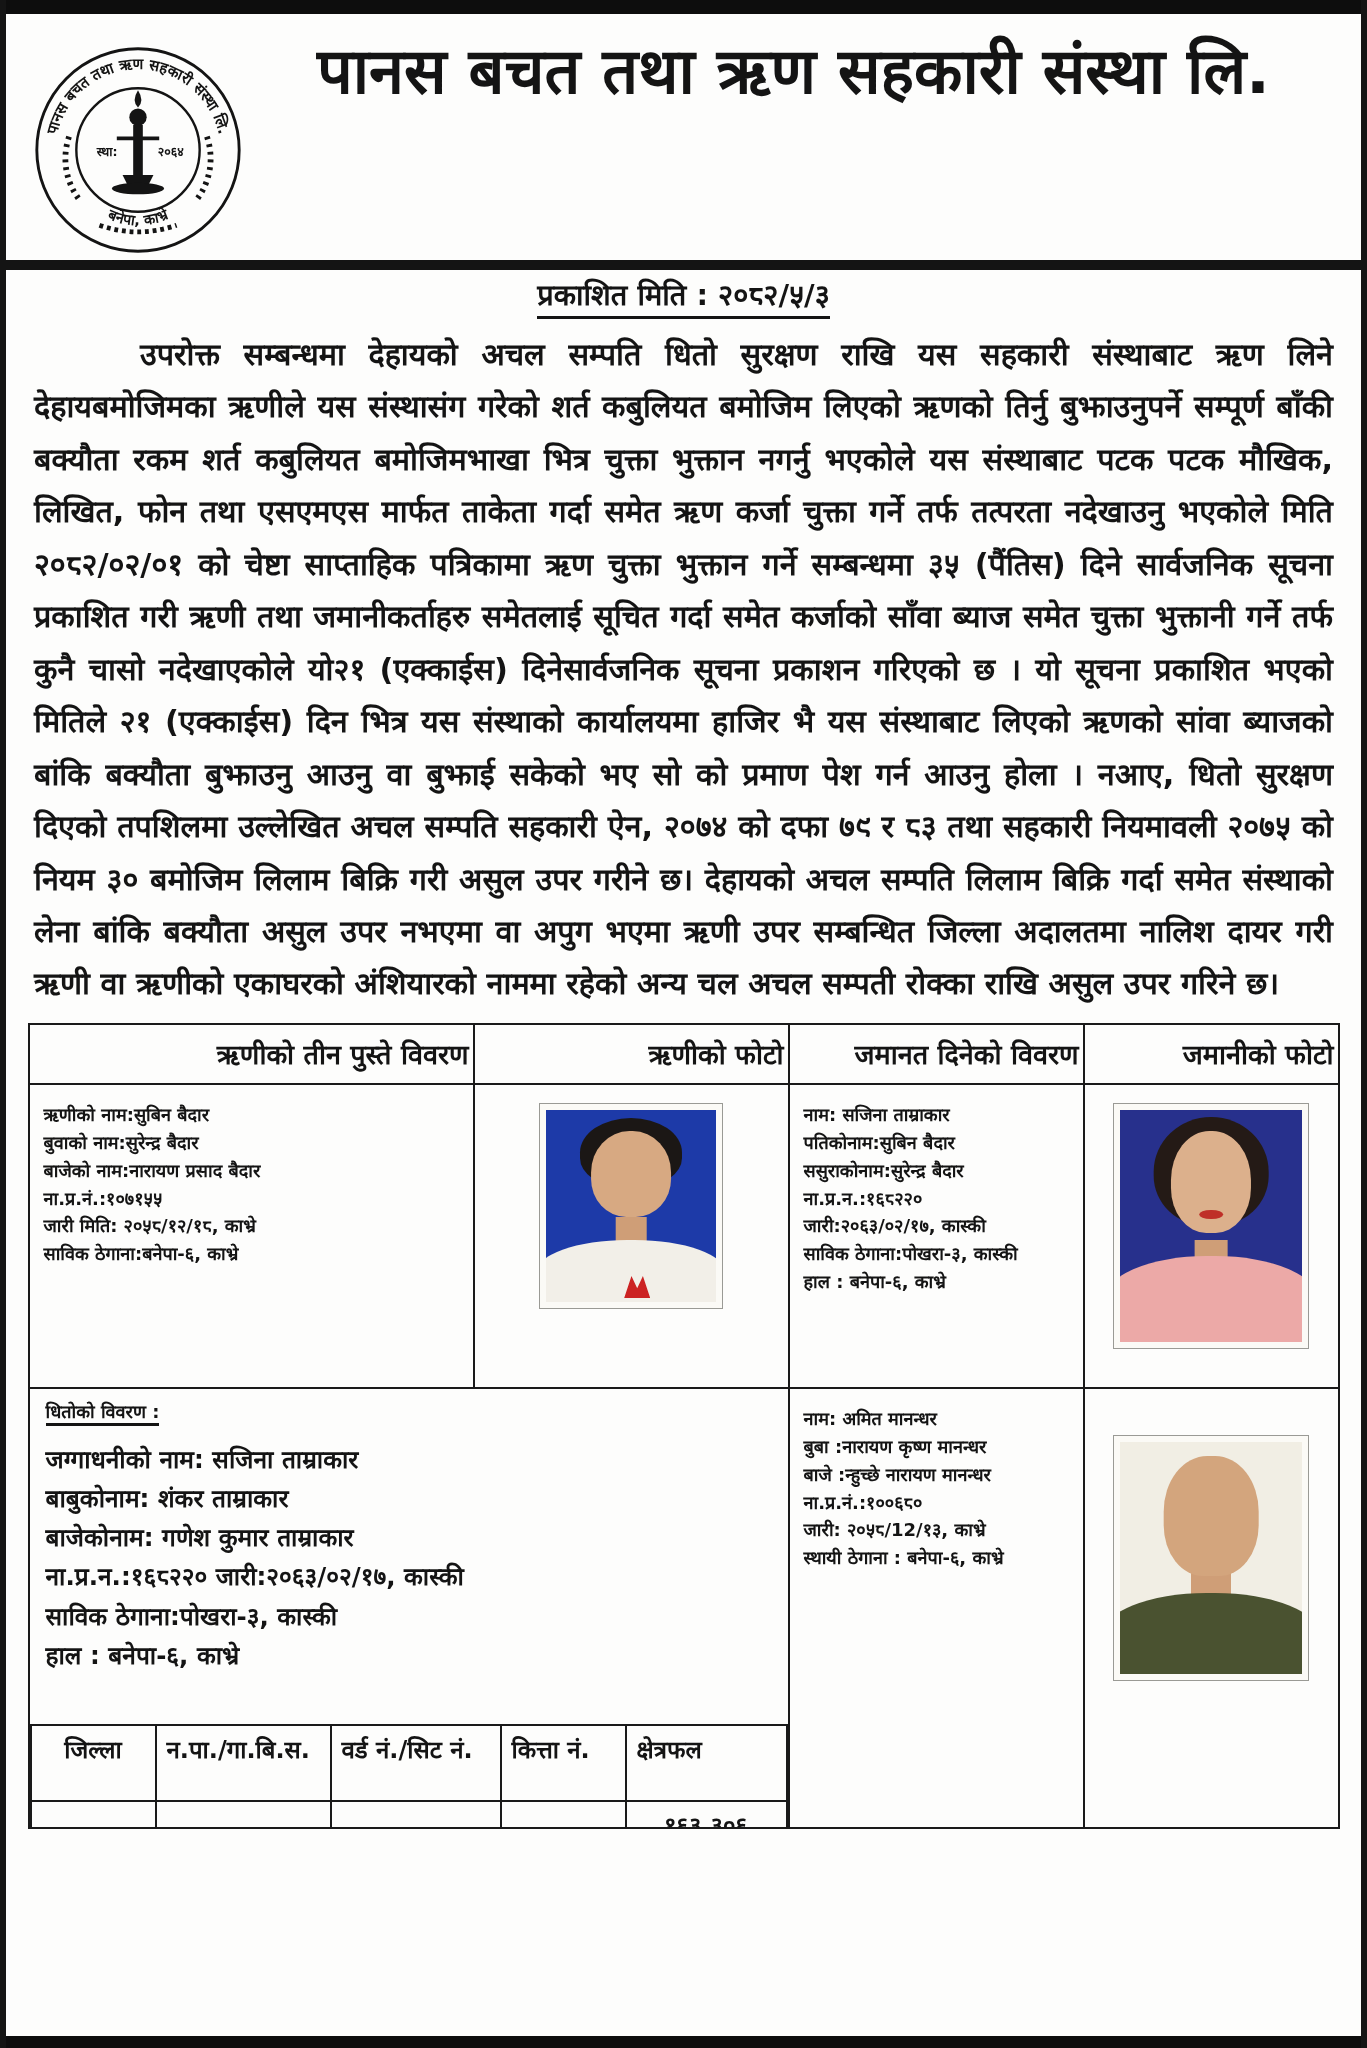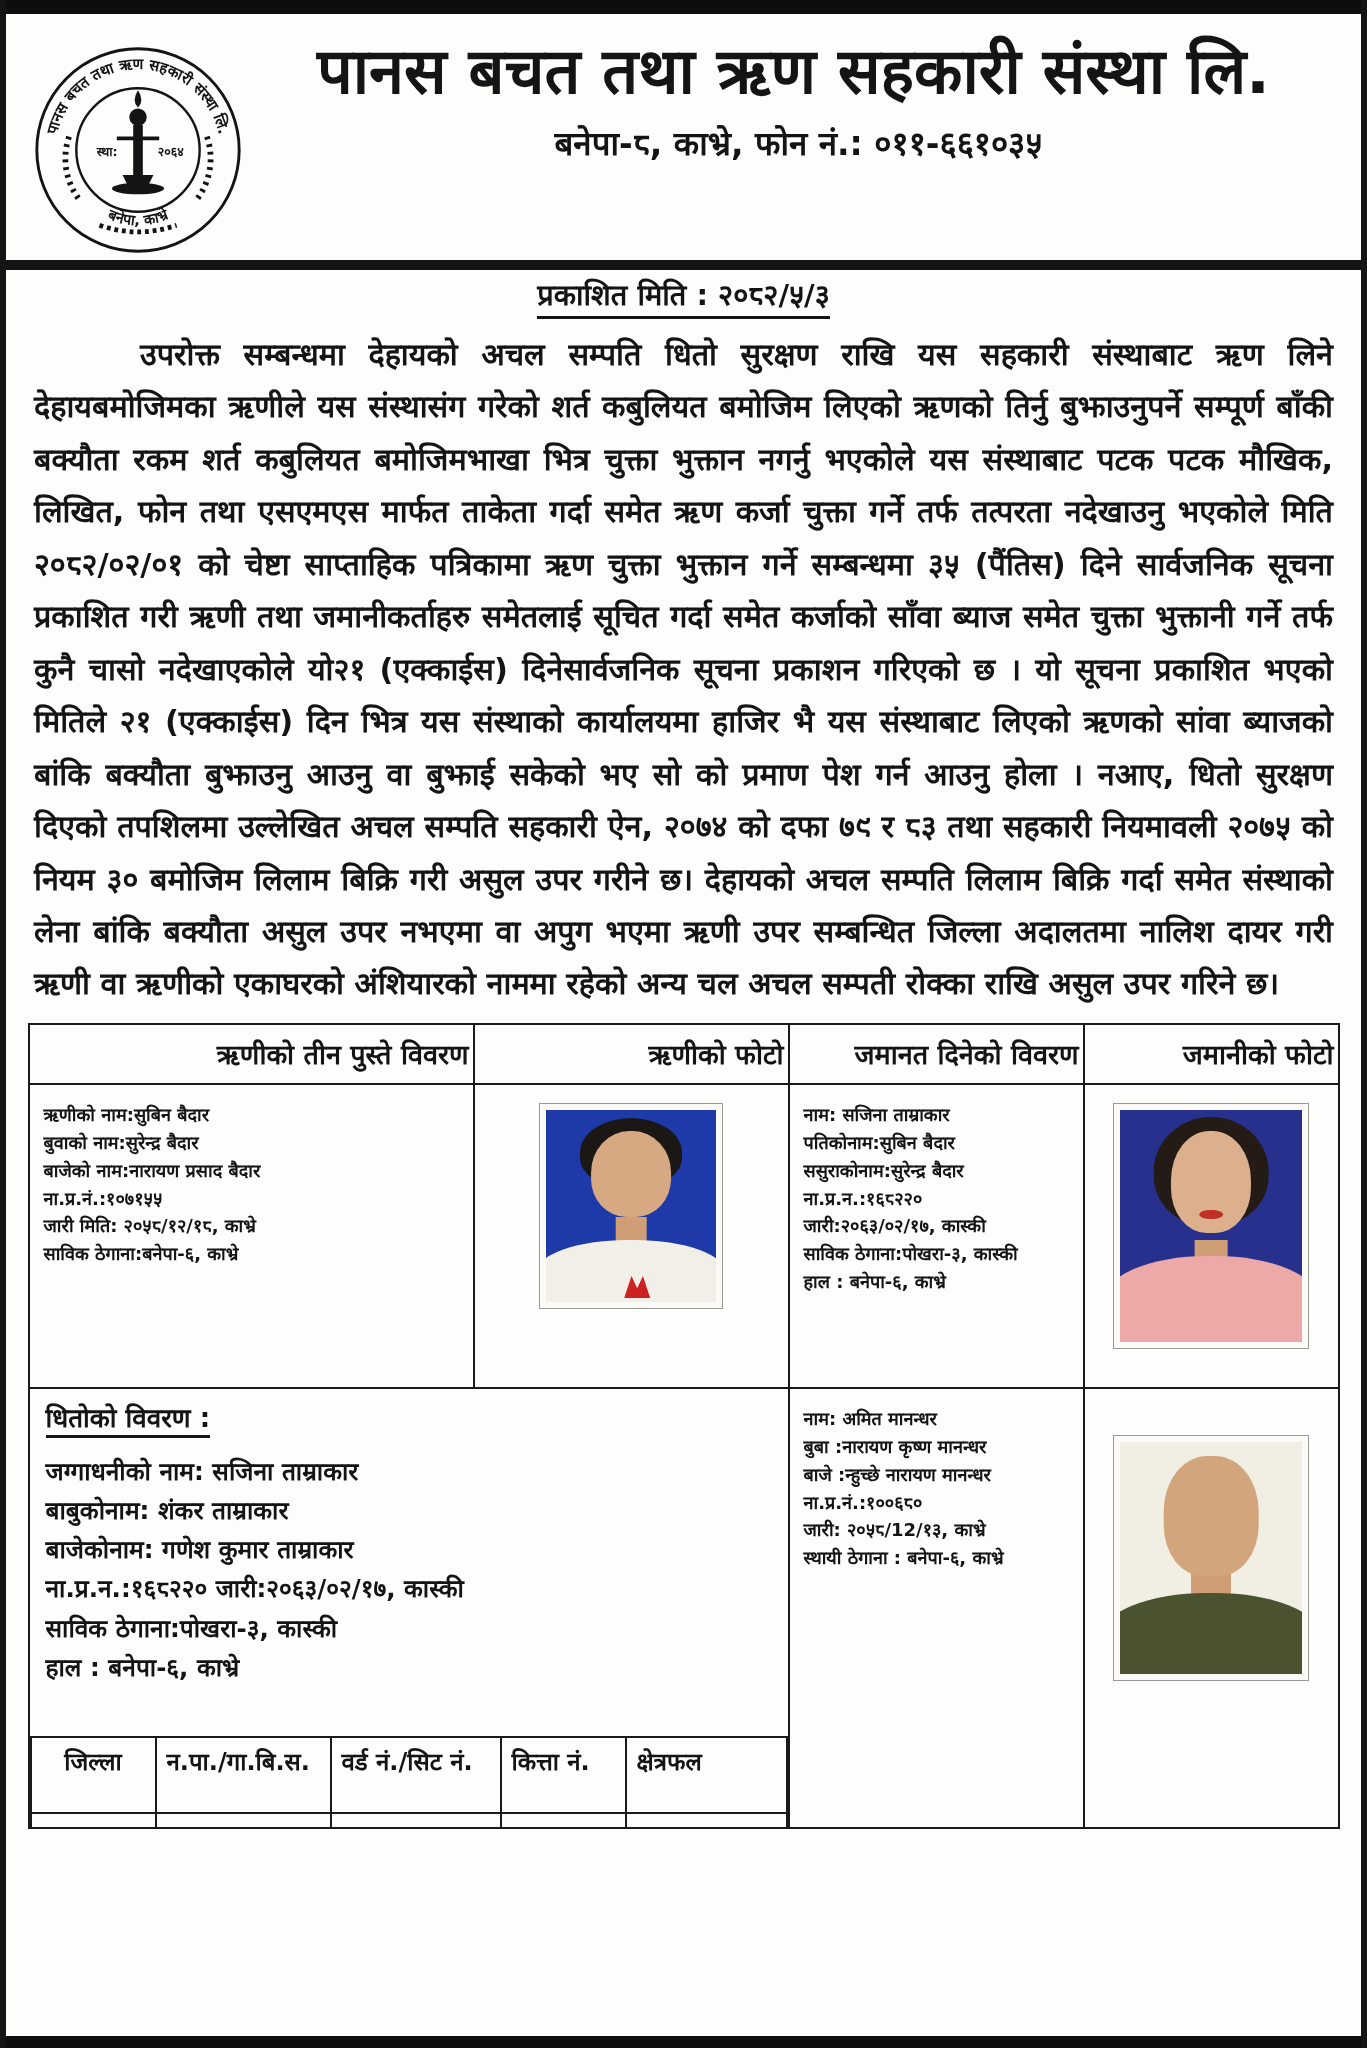--- a/index.html
+++ b/index.html
@@ -37,21 +37,21 @@
   .main-table{table-layout:fixed;width:1310px;margin:12px auto 0;}
   .main-table th,.main-table td{border:2px solid #1a1a1a;vertical-align:top;overflow:hidden;}
   .main-table th{font-size:27px;font-weight:800;text-align:right;height:50px;vertical-align:middle;padding:4px;}
   .details{font-size:18px;font-weight:700;line-height:1.55;padding:16px 14px;}
   .details div{white-space:nowrap;}
   .row-borrower td{height:270px;}
   .row-mortgage td{height:406px;}
 
   .cell-fill{display:flex;flex-direction:column;justify-content:space-between;height:406px;}
   .mortgage-pad{padding:10px 16px;}
-  .mortgage-title{display:inline-block;font-size:26px;font-weight:800;border-bottom:3px solid #141414;margin-bottom:14px;}
+  .mortgage-title{display:inline-block;font-size:18px;font-weight:800;border-bottom:3px solid #141414;margin-bottom:14px;}
   .mortgage-lines{font-size:24.5px;font-weight:700;line-height:1.6;}
 
   .land-table{width:100%;table-layout:fixed;}
   .land-table th,.land-table td{border:2px solid #1a1a1a;font-size:24px;font-weight:700;padding:6px 10px;}
   .land-table th{height:62px;vertical-align:top;text-align:left;}
   .land-table th:first-child{text-align:center;}
   .land-table td{height:38px;text-align:center;vertical-align:middle;}
   .land-table td:first-child{text-align:center;}
 
   
@@ -114,21 +114,20 @@
           <path d="M88 96 h44 v4 h-44 Z"></path>
           <path d="M94 136 h32 l-5 10 h-22 Z"></path>
           <ellipse cx="110" cy="150" rx="27" ry="6"></ellipse>
         </g>
         <text x="78" y="116" text-anchor="middle" font-size="13" font-weight="bold" fill="#141414">स्था:</text>
         <text x="144" y="116" text-anchor="middle" font-size="13" font-weight="bold" fill="#141414">२०६४</text>
       </svg>
     </div>
     <div class="org-block">
       <div class="org-name">पानस बचत तथा ऋण सहकारी संस्था लि.</div>
-      <div class="org-addr">बनेपा-८, काभ्रे, फोन नं.: ०११-६६१०३५</div>
     </div>
   </div>
 
   <div class="divider"></div>
 
   <div class="notice">
     <div class="center">
       <div class="pubdate">प्रकाशित मिति : २०८२/५/३</div>
     </div>
     <p class="body-text">उपरोक्त सम्बन्धमा देहायको अचल सम्पति धितो सुरक्षण राखि यस सहकारी संस्थाबाट ऋण लिने देहायबमोजिमका ऋणीले यस संस्थासंग गरेको शर्त कबुलियत बमोजिम लिएको ऋणको तिर्नु बुझाउनुपर्ने सम्पूर्ण बाँकी बक्यौता रकम शर्त कबुलियत बमोजिमभाखा भित्र चुक्ता भुक्तान नगर्नु भएकोले यस संस्थाबाट पटक पटक मौखिक, लिखित, फोन तथा एसएमएस मार्फत ताकेता गर्दा समेत ऋण कर्जा चुक्ता गर्ने तर्फ तत्परता नदेखाउनु भएकोले मिति २०८२/०२/०१ को चेष्टा साप्ताहिक पत्रिकामा ऋण चुक्ता भुक्तान गर्ने सम्बन्धमा ३५ (पैंतिस) दिने सार्वजनिक सूचना प्रकाशित गरी ऋणी तथा जमानीकर्ताहरु समेतलाई सूचित गर्दा समेत कर्जाको साँवा ब्याज समेत चुक्ता भुक्तानी गर्ने तर्फ कुनै चासो नदेखाएकोले यो२१ (एक्काईस) दिनेसार्वजनिक सूचना प्रकाशन गरिएको छ । यो सूचना प्रकाशित भएको मितिले २१ (एक्काईस) दिन भित्र यस संस्थाको कार्यालयमा हाजिर भै यस संस्थाबाट लिएको ऋणको सांवा ब्याजको बांकि बक्यौता बुझाउनु आउनु वा बुझाई सकेको भए सो को प्रमाण पेश गर्न आउनु होला । नआए, धितो सुरक्षण दिएको तपशिलमा उल्लेखित अचल सम्पति सहकारी ऐन, २०७४ को दफा ७९ र ८३ तथा सहकारी नियमावली २०७५ को नियम ३० बमोजिम लिलाम बिक्रि गरी असुल उपर गरीने छ। देहायको अचल सम्पति लिलाम बिक्रि गर्दा समेत संस्थाको लेना बांकि बक्यौता असुल उपर नभएमा वा अपुग भएमा ऋणी उपर सम्बन्धित जिल्ला अदालतमा नालिश दायर गरी ऋणी वा ऋणीको एकाघरको अंशियारको नाममा रहेको अन्य चल अचल सम्पती रोक्का राखि असुल उपर गरिने छ।</p>

